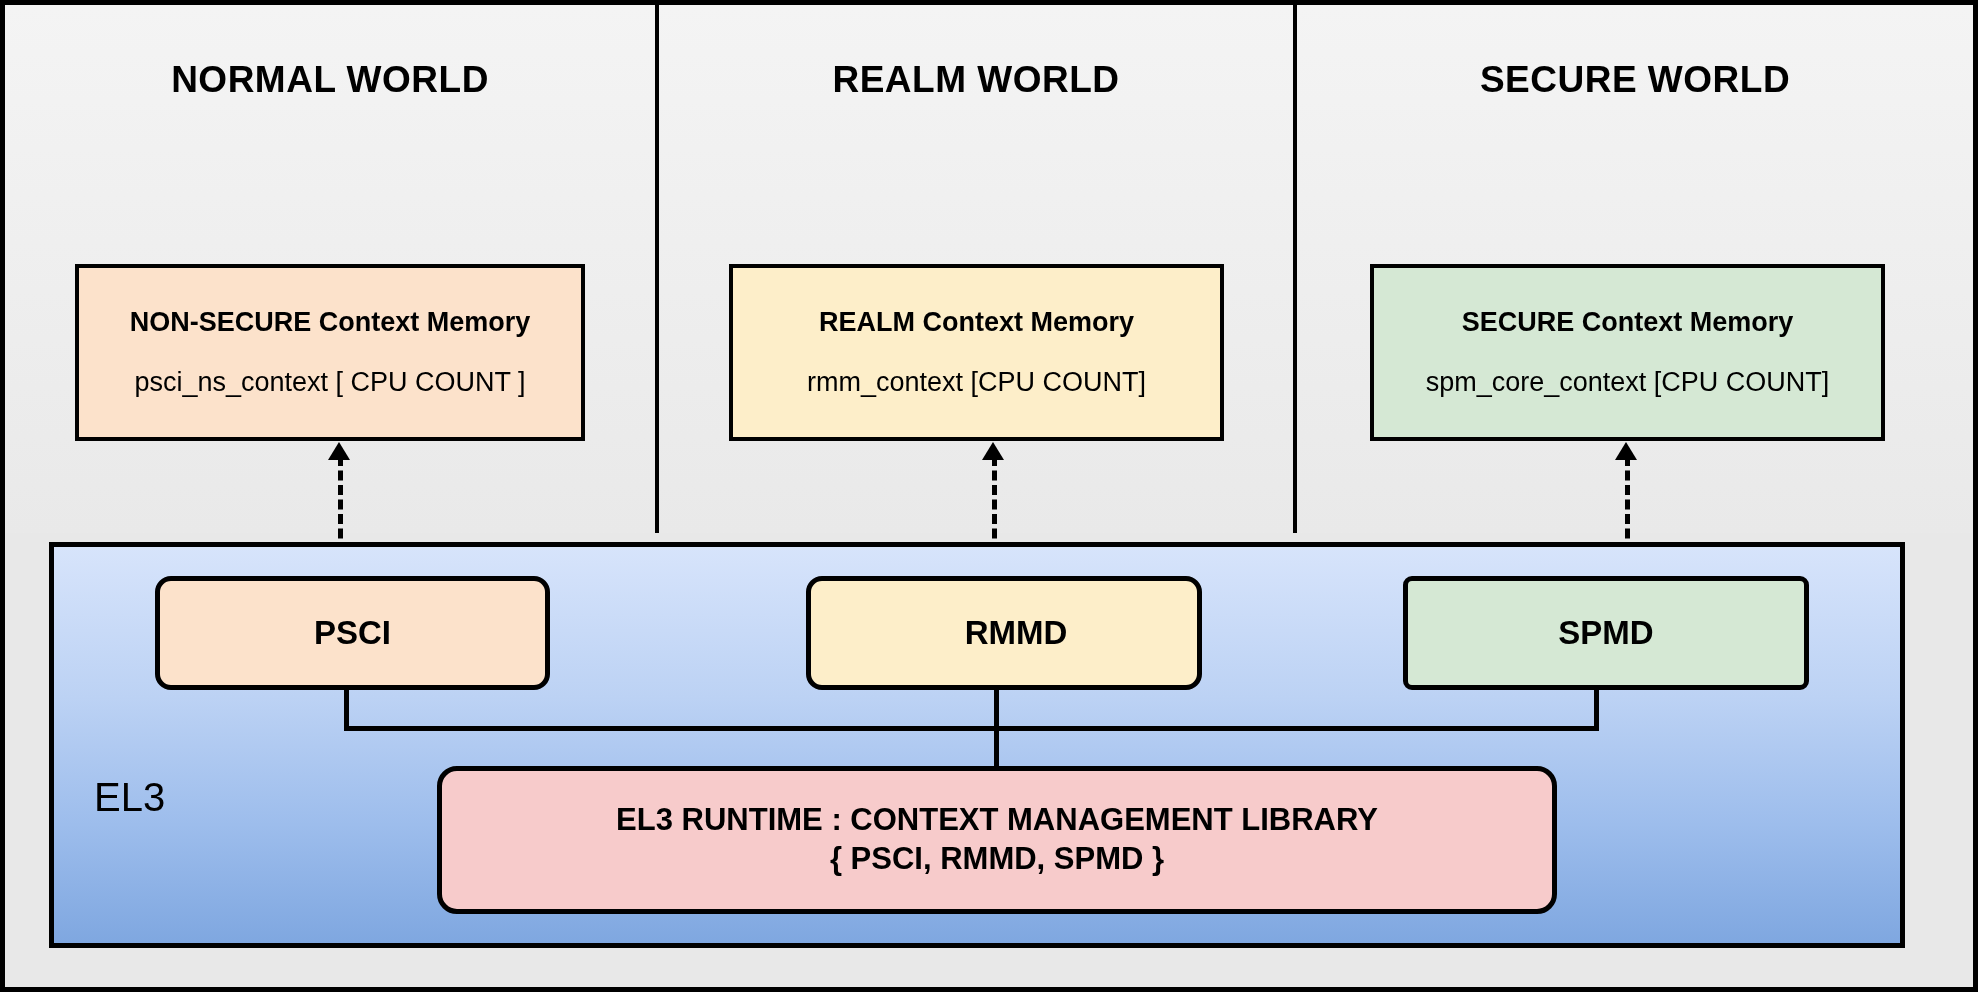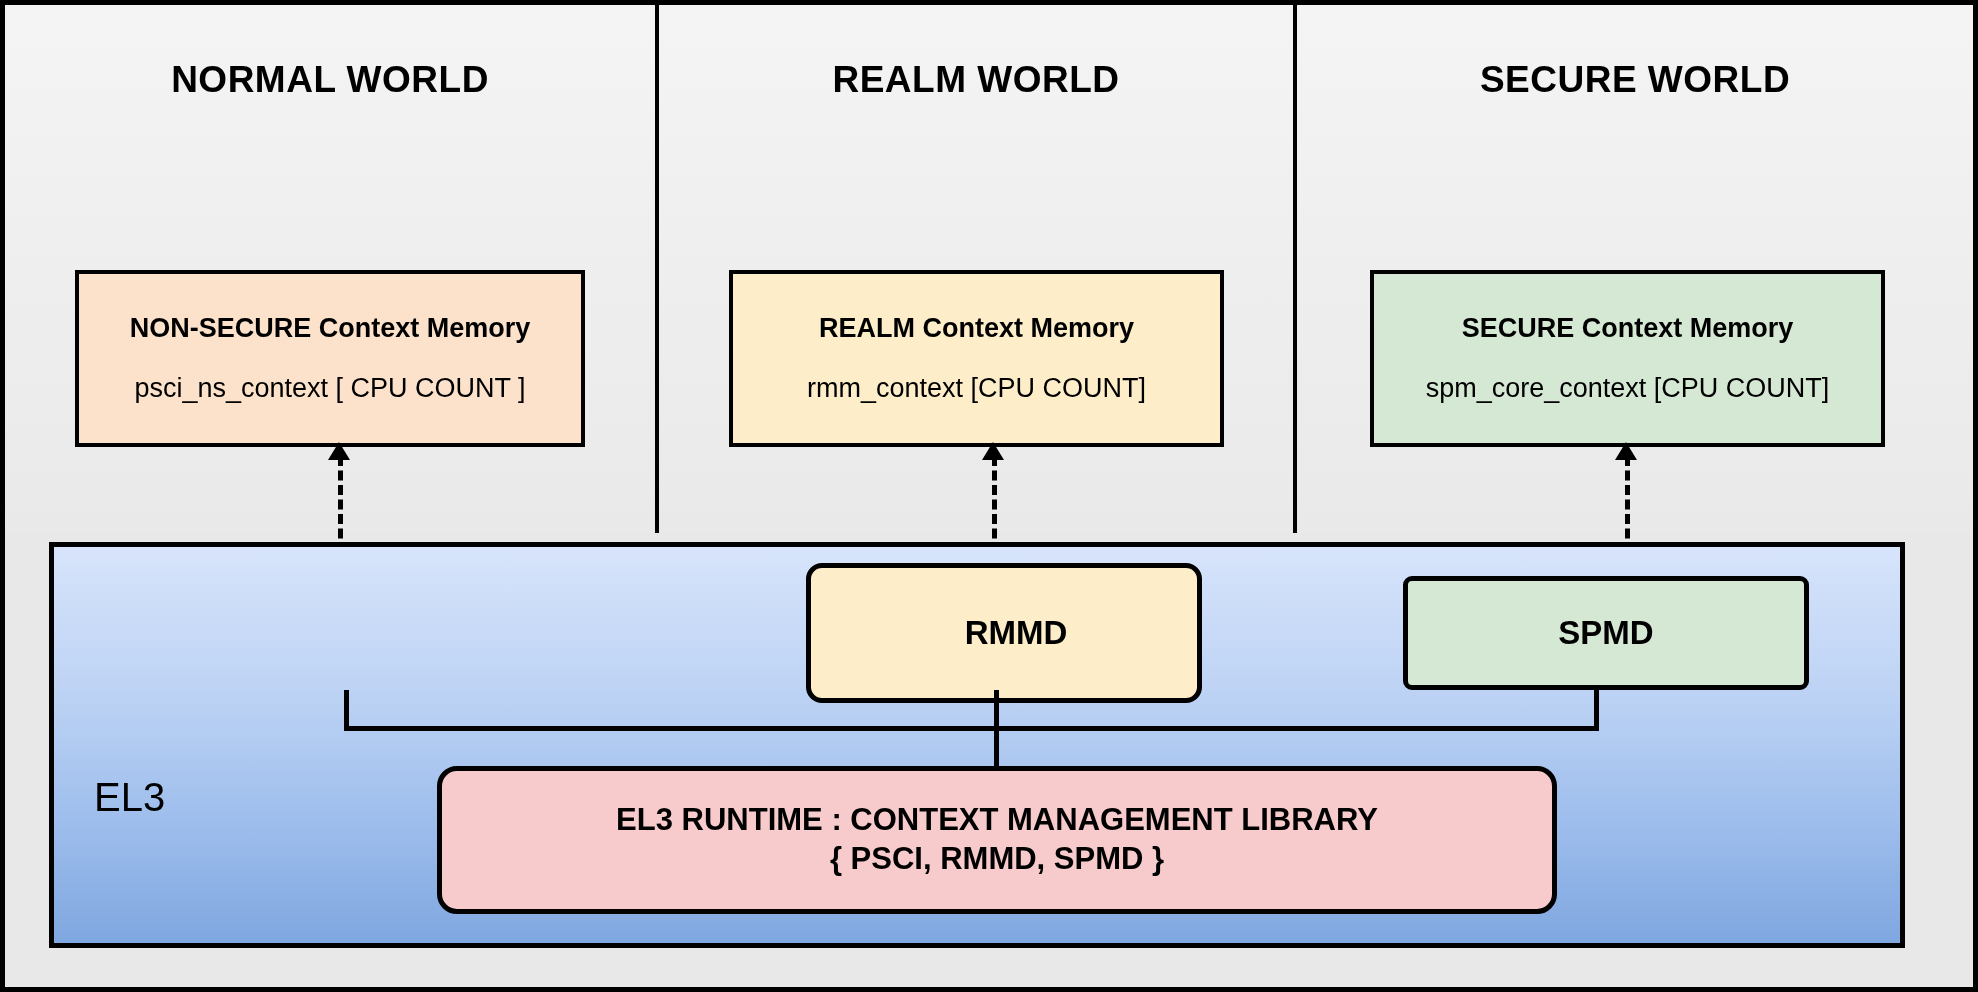--- a/index.html
+++ b/index.html
@@ -56,21 +56,20 @@
 
   
   .ctx-box {
     position: absolute;
     border: 4px solid #000000;
     display: flex;
     flex-direction: column;
     align-items: center;
     justify-content: center;
     text-align: center;
-    margin-top: 6px;
   }
   .ctx-box .ctx-title {
     font-size: 27px;
     font-weight: bold;
     color: #000000;
     line-height: 1.1;
   }
   .ctx-box .ctx-sub {
     margin-top: 30px;
     font-size: 27px;
@@ -141,21 +140,21 @@
     border: 5px solid #000000;
     border-radius: 16px;
     display: flex;
     align-items: center;
     justify-content: center;
     font-size: 33px;
     font-weight: bold;
     color: #000000;
   }
   #disp-psci { left: 101px;  top: 29px; width: 395px; height: 114px; background: #fce2cb; }
-  #disp-rmmd { left: 752px;  top: 16px; width: 396px; height: 140px; background: #fdeec9; padding-left: 24px; }
+  #disp-rmmd { left: 752px;  top: 29px; width: 396px; height: 114px; background: #fdeec9; padding-left: 24px; }
   #disp-spmd { left: 1349px; top: 29px; width: 406px; height: 114px; background: #d5e8d4; border-radius: 9px; }
 
   
   .conn {
     position: absolute;
     background: #000000;
   }
   
   #stub-psci { left: 290px;  top: 143px; width: 5px; height: 40px; }
   #stub-rmmd { left: 940px;  top: 143px; width: 5px; height: 40px; }
@@ -237,20 +236,21 @@
   <div class="arrow-dash" id="arr-sec">
     <div class="head-up"></div>
     <div class="stem"></div>
     <div class="head-down"></div>
   </div>
 
   <div id="el3-panel">
 
     <div id="el3-label">EL3</div>
 
+    <div class="disp" id="disp-psci">PSCI</div>
     <div class="disp" id="disp-rmmd">RMMD</div>
     <div class="disp" id="disp-spmd">SPMD</div>
 
     <div class="conn" id="stub-psci"></div>
     <div class="conn" id="stub-rmmd"></div>
     <div class="conn" id="stub-spmd"></div>
     <div class="conn" id="bus-h"></div>
     <div class="conn" id="bus-drop"></div>
 
     <div id="runtime-box">

